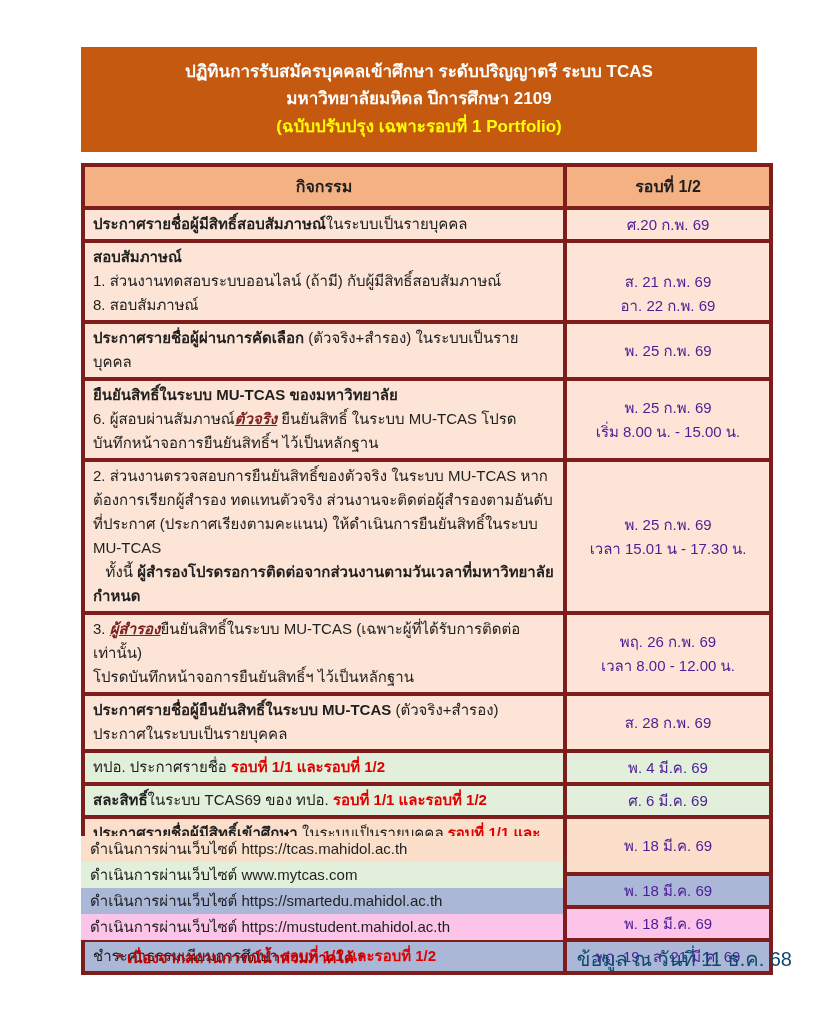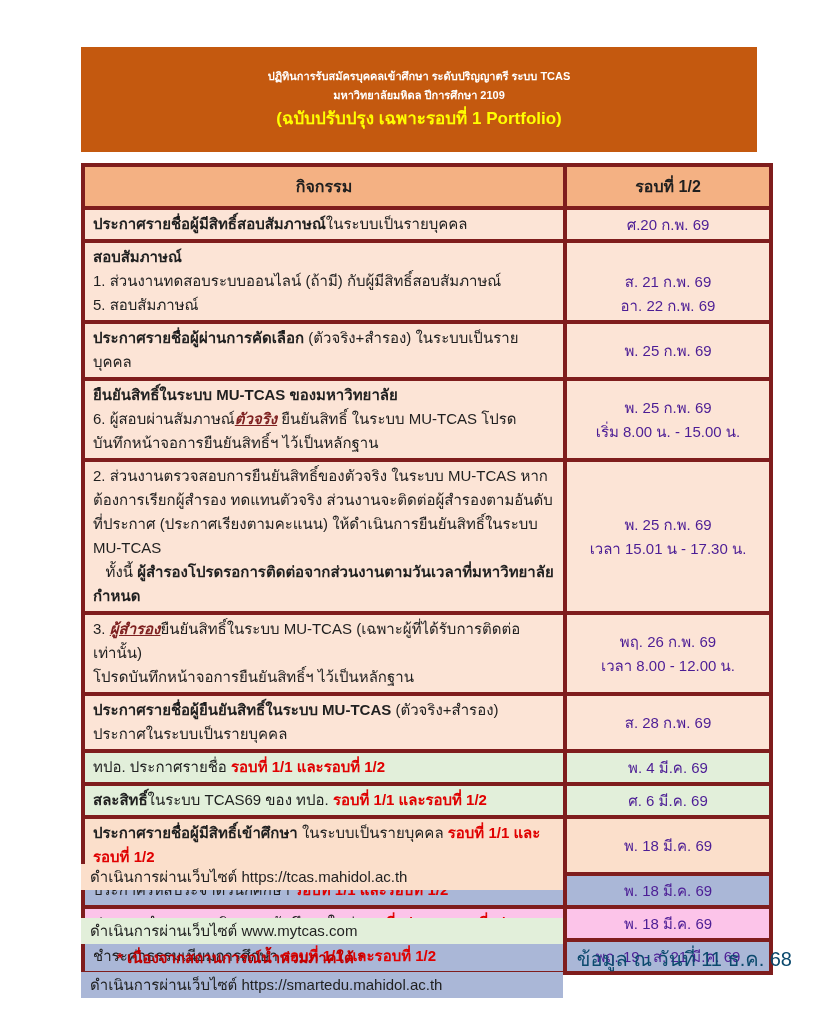--- a/index.html
+++ b/index.html
@@ -24,21 +24,21 @@
     color:var(--ink);
   }
   .page{position:relative;width:839px;height:1024px;background:#ffffff;overflow:hidden;}
 
   .title-banner{
     position:absolute;left:81px;top:47px;width:676px;height:105px;
     background:var(--banner);
     display:flex;flex-direction:column;justify-content:center;align-items:center;
     gap:5px;text-align:center;
   }
-  .title-banner .t-line{color:#ffffff;font-size:11px;font-weight:bold;line-height:1.3;}
+  .title-banner .t-line{color:#ffffff;font-size:17px;font-weight:bold;line-height:1.3;}
   .title-banner .t-sub{color:var(--yellow);font-size:17px;font-weight:bold;line-height:1.3;}
 
   table.cal{
     position:absolute;left:81px;top:163px;width:688px;
     border-collapse:collapse;table-layout:fixed;
   }
   table.cal col.c1{width:482px;}
   table.cal col.c2{width:206px;}
   table.cal th, table.cal td{border:4px solid #7f1d1d;}
   table.cal th{
@@ -57,21 +57,21 @@
 
   .bg-peach{background:var(--peach);}
   .bg-peach2{background:var(--peach2);}
   .bg-green{background:var(--green);}
   .bg-blue{background:var(--blue);}
   .bg-pink{background:var(--pink);}
 
   .legend{position:absolute;left:81px;top:836px;width:482px;}
   .legend-item{
     height:26px;display:flex;align-items:center;
-    padding-left:9px;font-size:15px;color:var(--ink);margin-top:28px;
+    padding-left:9px;font-size:15px;color:var(--ink);
   }
 
   .footnote{
     position:absolute;left:81px;top:946px;
     font-size:15px;font-weight:bold;color:var(--note-red);margin-left:36px;
   }
   .as-of{
     position:absolute;right:47px;top:943px;
     font-size:20px;color:#0c4a6e;
   }
@@ -104,21 +104,21 @@
             <div class="para"><span class="seg b">ประกาศรายชื่อผู้มีสิทธิ์สอบสัมภาษณ์</span><span class="seg n">ในระบบเป็นรายบุคคล</span></div>
           </td>
           <td class="dates">
             <div class="date-line">ศ.20 ก.พ. 69</div>
           </td>
         </tr>
         <tr class="bg-peach">
           <td class="activity">
             <div class="para"><span class="seg b">สอบสัมภาษณ์</span></div>
             <div class="para"><span class="seg n">1. ส่วนงานทดสอบระบบออนไลน์ (ถ้ามี) กับผู้มีสิทธิ์สอบสัมภาษณ์</span></div>
-            <div class="para"><span class="seg n">5. สอบสัมภาษณ์</span></div>
+            <div class="para"><span class="seg n">8. สอบสัมภาษณ์</span></div>
           </td>
           <td class="dates">
             <div class="date-line">&nbsp;</div>
             <div class="date-line">ส. 21 ก.พ. 69</div>
             <div class="date-line">อา. 22 ก.พ. 69</div>
           </td>
         </tr>
         <tr class="bg-peach">
           <td class="activity">
             <div class="para"><span class="seg b">ประกาศรายชื่อผู้ผ่านการคัดเลือก</span><span class="seg n"> (ตัวจริง+สำรอง) ในระบบเป็นรายบุคคล</span></div>
@@ -213,18 +213,19 @@
             <div class="date-line">พฤ. 19 - ส. 21 มี.ค. 69</div>
           </td>
         </tr>
       </tbody>
   </table>
 
   <div class="legend" id="legend">
       <div class="legend-item bg-peach2">ดำเนินการผ่านเว็บไซต์ https://tcas.mahidol.ac.th</div>
       <div class="legend-item bg-green">ดำเนินการผ่านเว็บไซต์ www.mytcas.com</div>
       <div class="legend-item bg-blue">ดำเนินการผ่านเว็บไซต์ https://smartedu.mahidol.ac.th</div>
+      <div class="legend-item bg-pink">ดำเนินการผ่านเว็บไซต์ https://mustudent.mahidol.ac.th</div>
     </div>
 
   <div class="footnote">* เนื่องจากสถานการณ์น้ำท่วมภาคใต้ *</div>
   <div class="as-of">ข้อมูล ณ วันที่ 11 ธ.ค. 68</div>
 
 </div>
 
 </body></html>

